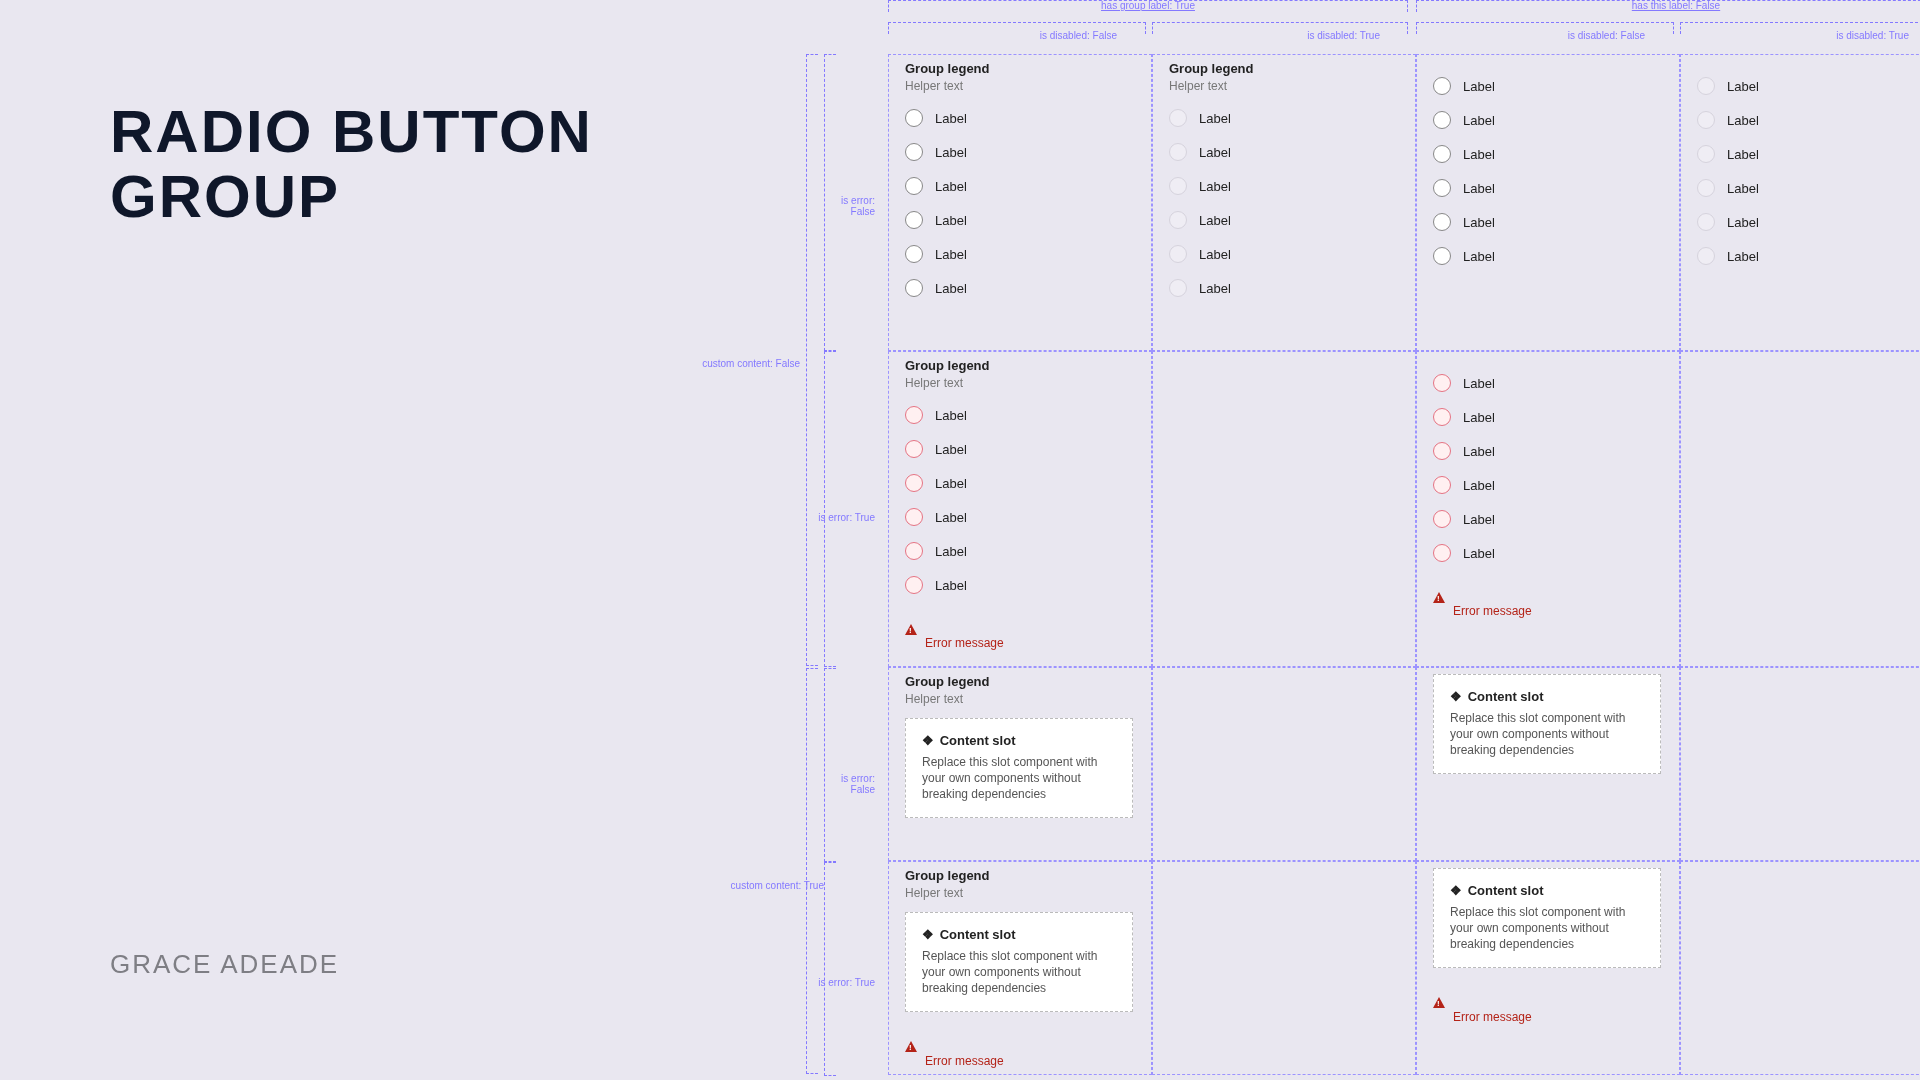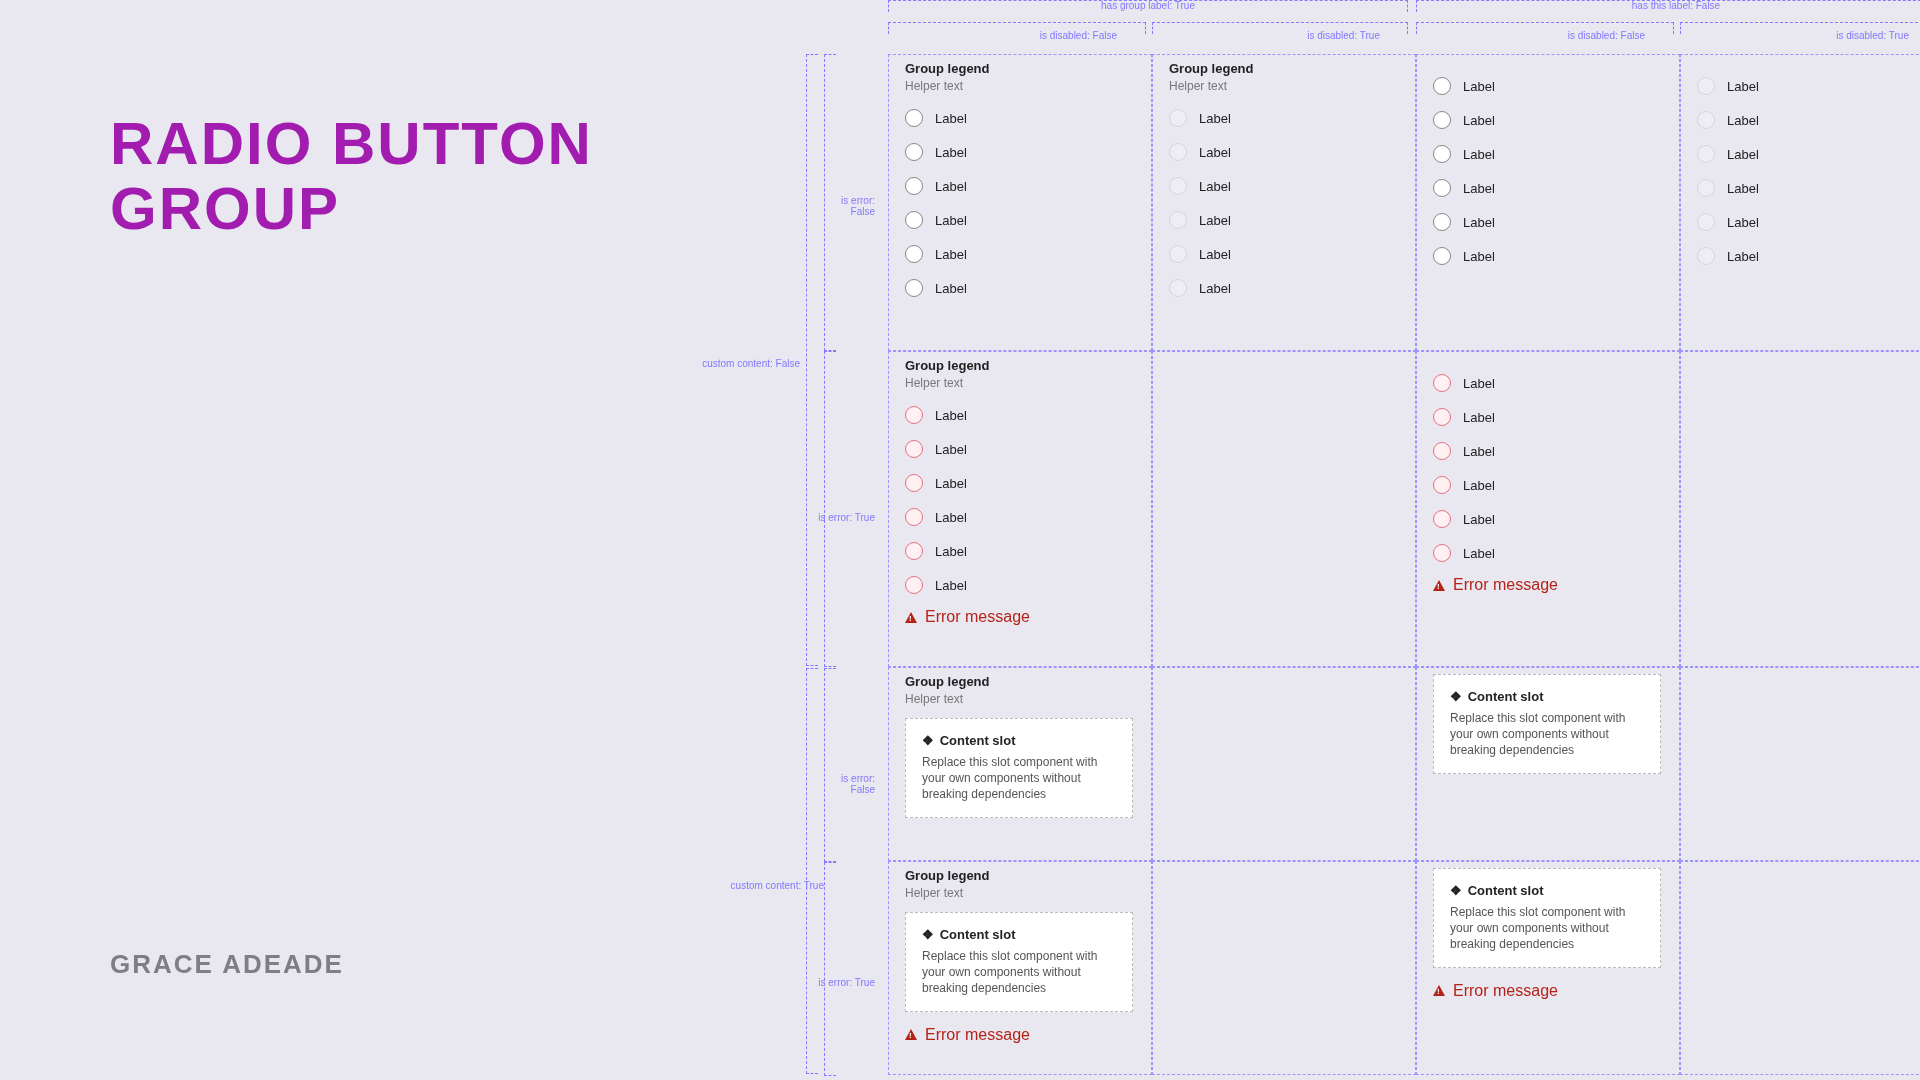--- a/index.html
+++ b/index.html
@@ -8,55 +8,56 @@
     height: 1080px;
     background: #E9E7F0;
     font-family: -apple-system, BlinkMacSystemFont, "Segoe UI", Arial, sans-serif;
     overflow: hidden;
     position: relative;
   }
 
   .title {
     position: absolute;
     left: 110px;
-    top: 112px;
+    top: 100px;
     font-size: 60px;
     font-weight: 900;
     letter-spacing: 2px;
-    color: #a21caf;
+    color: #0f172a;
     font-family: "Arial Black", Impact, sans-serif;
     text-transform: uppercase;
     line-height: 1.08;
   }
 
   .author {
     position: absolute;
     left: 110px;
     top: 949px;
     font-size: 26px;
-    font-weight: 700;
+    font-weight: 400;
     color: #7e7e84;
     letter-spacing: 2px;
   }
 
   .col-bracket-top {
     position: absolute;
     top: 0px;
     height: 12px;
     border-top: 1px dashed #8479FF;
     border-left: 1px dashed #8479FF;
     border-right: 1px dashed #8479FF;
   }
   .col-bracket-label {
     position: absolute;
     top: 0px;
     font-size: 10px;
     color: #8479FF;
     text-align: center;
     width: 200px;
+    text-decoration: underline;
   }
 
   .col-sub-bracket {
     position: absolute;
     top: 22px;
     height: 12px;
     border-top: 1px dashed #8479FF;
     border-left: 1px dashed #8479FF;
     border-right: 1px dashed #8479FF;
   }
@@ -119,21 +120,21 @@
   .error-icon {
     width: 0; height: 0;
     border-left: 6px solid transparent;
     border-right: 6px solid transparent;
     border-bottom: 11px solid #B42318;
     position: relative;
   }
   .error-icon::after{
     content:"!"; position:absolute; left:-2px; top:2px; color:#fff; font-size:8px; font-weight:bold;
   }
-  .error-text { font-size: 16px; color: #B42318; }
+  .error-text { font-size: 12px; color: #B42318; margin-top: 28px; }
 
   .slot {
     margin-top: 12px;
     background: #fff;
     border: 1px dashed #bbb;
     padding: 14px 16px;
     width: 228px;
   }
   .slot-title { font-size: 13px; font-weight:700; color:#222; display:flex; gap:6px; align-items:center;}
   .slot-body { font-size: 12px; color:#555; margin-top:6px; line-height:1.35;}

